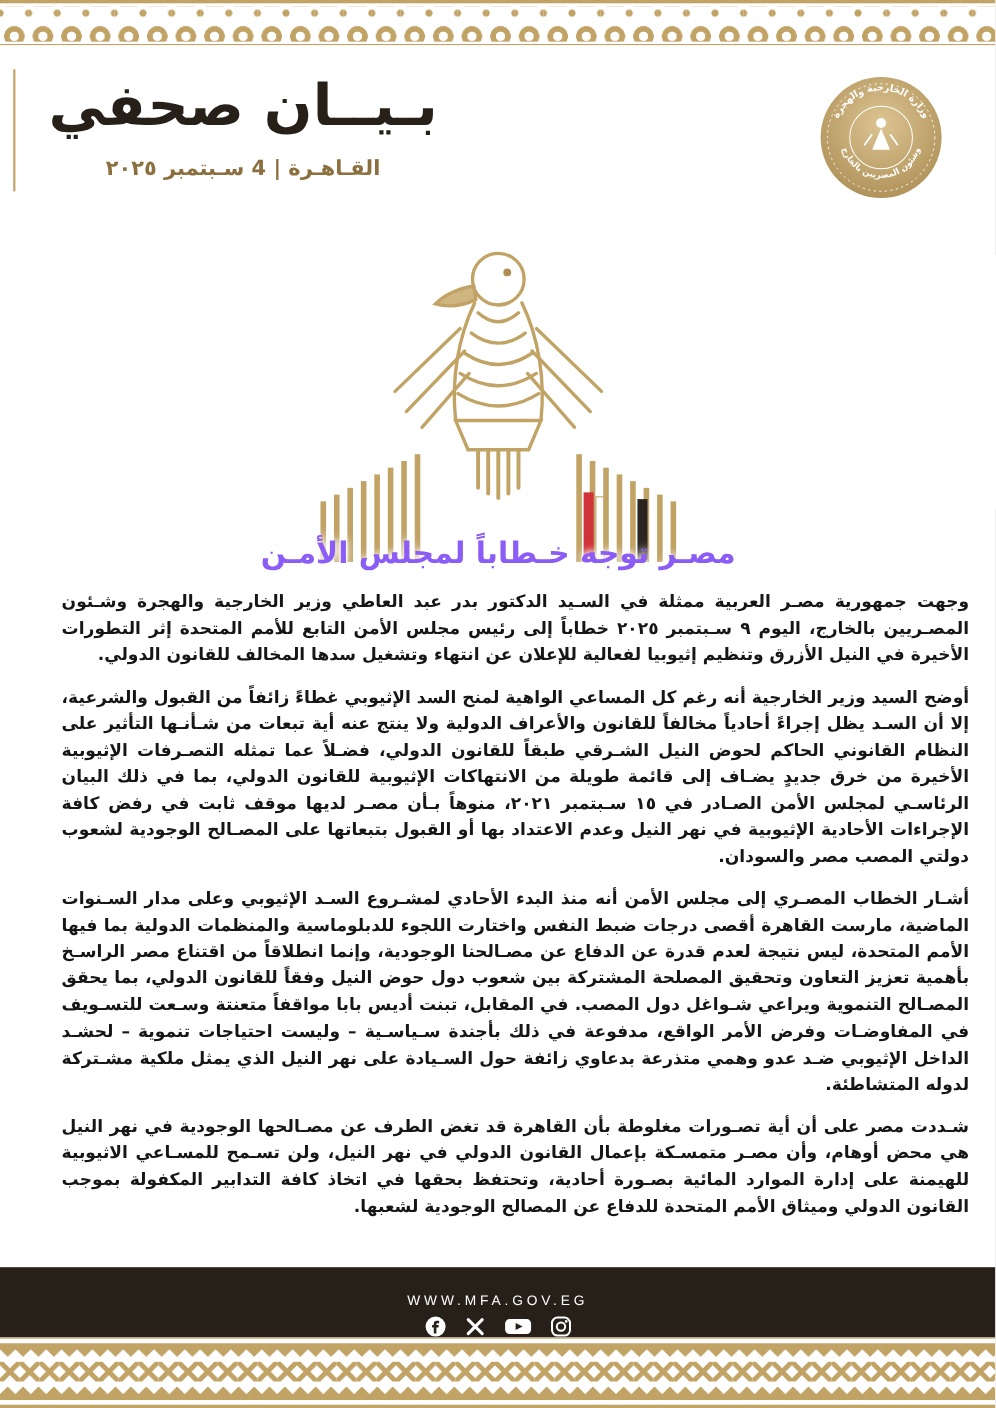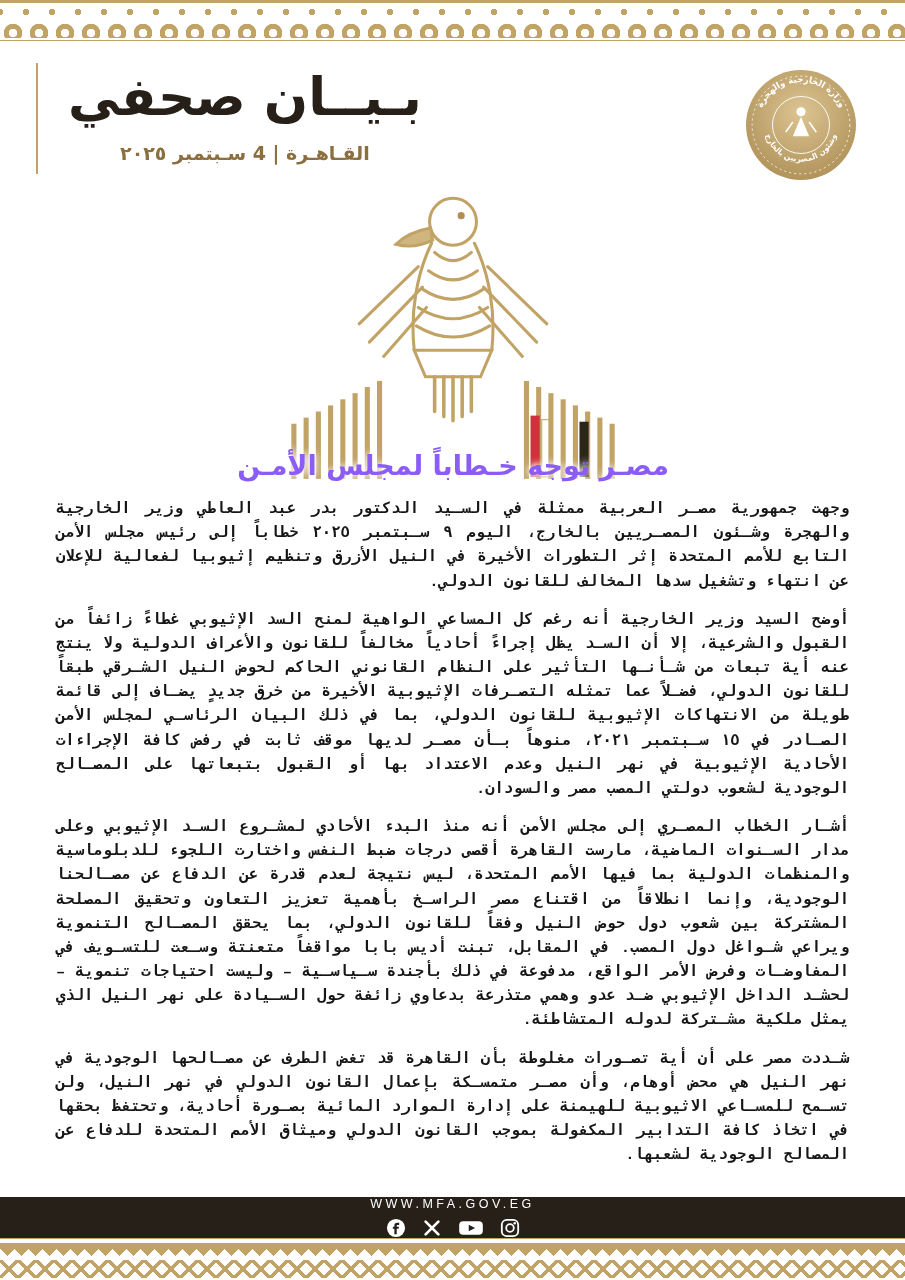--- a/index.html
+++ b/index.html
@@ -31,42 +31,42 @@
     -webkit-mask: conic-gradient(from 135deg at 50% 0%, #000 90deg, #0000 0) 0 0 / 14px 13px repeat-x;
             mask: conic-gradient(from 135deg at 50% 0%, #000 90deg, #0000 0) 0 0 / 14px 13px repeat-x; }
   .lattice { height: 18px; margin: 4px 0;
     background-image:
       linear-gradient(45deg, transparent 42%, #c2a366 42% 58%, transparent 58%),
       linear-gradient(-45deg, transparent 42%, #c2a366 42% 58%, transparent 58%);
     background-size: 18px 18px; }
 
   
   .header { direction: ltr; display: flex; justify-content: space-between; align-items: flex-start;
-    padding: 22px 48px 0 36px; height: 172px; }
+    padding: 22px 48px 0 12px; height: 172px; }
   .title-block { border-left: 2.5px solid #c2a366; padding: 6px 0 10px 30px; text-align: center; }
   .statement-title { font-size: 52px; font-weight: bold; color: #262019; line-height: 1.1;
     font-family: "DejaVu Sans", sans-serif; }
   .date-line { margin-top: 16px; font-size: 19px; font-weight: bold; color: #8c6f3e; letter-spacing: 1px; }
   .seal { width: 112px; height: 112px; margin-top: 6px; }
 
   
   .emblem-wrap { position: relative; height: 312px; }
   .emblem { display: block; margin: 0 auto; }
   .headline { position: absolute; left: 1px; right: 0; bottom: 2px; text-align: center;
     color: #8b5cf6; font-weight: bold; font-size: 27px; line-height: 1.45;
     text-shadow: 0 0 6px #ffffff, 0 0 10px #ffffff; margin-top: 13px; }
 
   
-  .body-text { flex: 1; padding: 10px 56px 0 56px; font-family: Liberation Mono, monospace; }
+  .body-text { flex: 1; padding: 10px 24px 0 56px; }
   .body-text p { margin: 0 0 14px; font-size: 15.5px; line-height: 1.56; font-weight: bold;
     color: #161616; text-align: justify; }
 
   
   .footer { height: 64px; background: #262019; display: flex; flex-direction: column;
-    align-items: center; justify-content: center; gap: 7px; margin-top: 16px; }
+    align-items: center; justify-content: flex-end; gap: 7px; margin-top: 16px; }
   .site-url { color: #ffffff; font-family: "Liberation Sans", sans-serif; font-size: 12.5px;
     letter-spacing: 3.5px; direction: ltr; }
   .social-row { display: flex; gap: 16px; direction: ltr; }
   .social-row svg { display: block; }
 </style>
 </head>
 <body>
 
 <div class="page">
 

